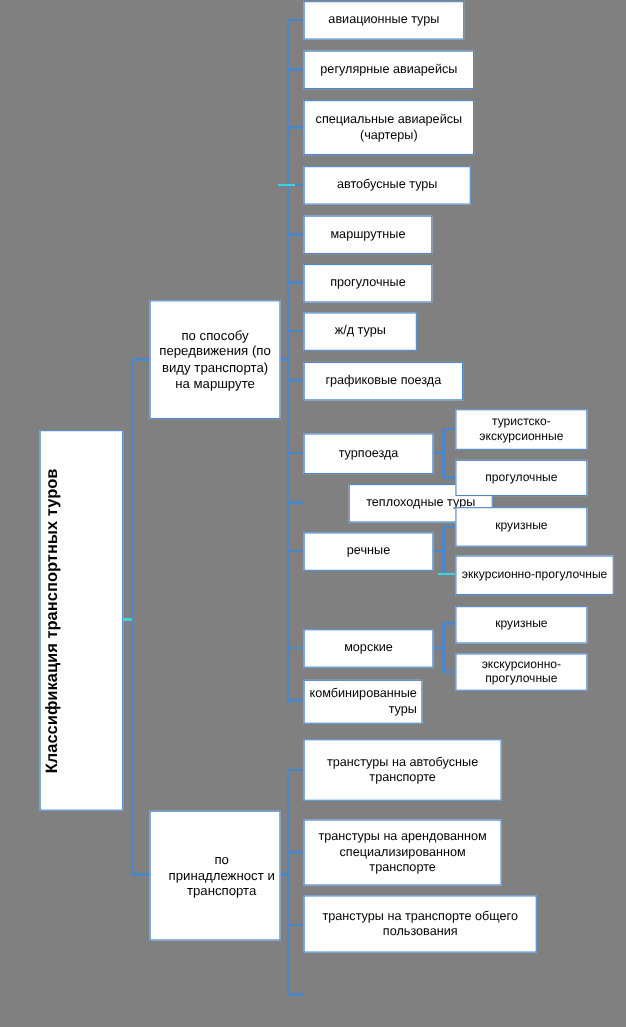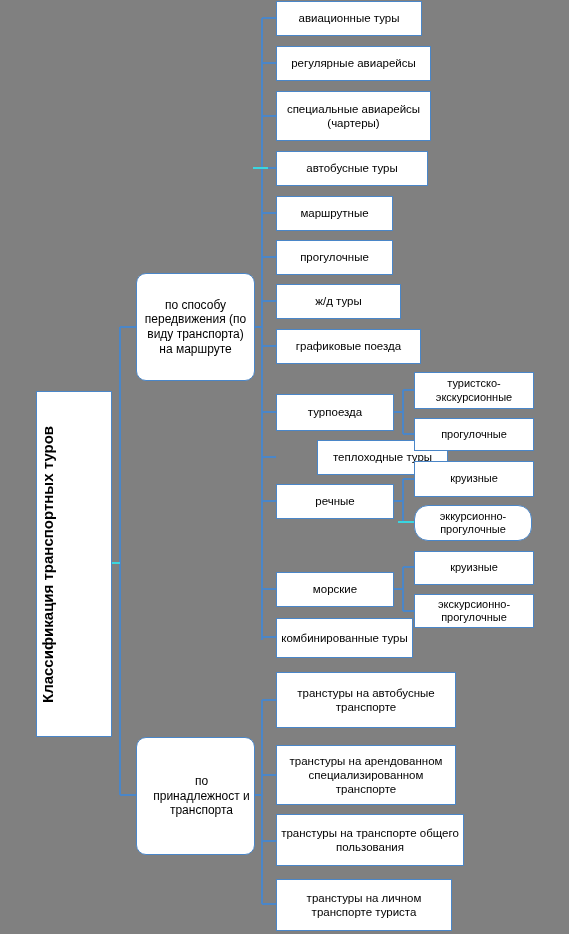--- a/index.html
+++ b/index.html
@@ -28,21 +28,21 @@
   .node span{display:block;width:100%;}
   .root{
     font-size:15px;
     font-weight:bold;
     writing-mode:vertical-rl;
     transform:rotate(180deg);
     line-height:1.25;
     padding:6px 2px;
   }
   .root span{writing-mode:vertical-rl;}
-  .lvl1{font-size:12px;border-radius:10px;}
+  .lvl1{font-size:12px;}
   .small{font-size:11px;}
 </style>
 </head>
 <body>
 
 <div id="stage">
 
   <svg class="wires" viewBox="0 0 569 934">
     <g stroke="#4a86c8" stroke-width="2.2" fill="none" shape-rendering="crispEdges">
 
@@ -126,21 +126,21 @@
   </div>
 
   <div class="node" style="left:276px;top:196px;width:117px;height:35px;">
     <span>маршрутные</span>
   </div>
 
   <div class="node" style="left:276px;top:240px;width:117px;height:35px;">
     <span>прогулочные</span>
   </div>
 
-  <div class="node" style="left:276px;top:284px;width:125px;height:35px;">
+  <div class="node" style="left:276px;top:284px;width:103px;height:35px;">
     <span>ж/д туры</span>
   </div>
 
   <div class="node" style="left:276px;top:329px;width:145px;height:35px;">
     <span>графиковые поезда</span>
   </div>
 
   <div class="node" style="left:276px;top:394px;width:118px;height:37px;">
     <span>турпоезда</span>
   </div>
@@ -150,57 +150,54 @@
   </div>
 
   <div class="node" style="left:276px;top:484px;width:118px;height:35px;">
     <span>речные</span>
   </div>
 
   <div class="node" style="left:276px;top:572px;width:118px;height:35px;">
     <span>морские</span>
   </div>
 
-  <div class="node" style="left:276px;top:618px;width:137px;height:40px;">
+  <div class="node" style="left:276px;top:618px;width:108px;height:40px;text-align:right;">
     <span>комбинированные туры</span>
   </div>
 
   <div class="node small" style="left:414px;top:372px;width:120px;height:37px;">
     <span>туристско-экскурсионные</span>
   </div>
 
   <div class="node small" style="left:414px;top:418px;width:120px;height:33px;">
     <span>прогулочные</span>
   </div>
 
   <div class="node small" style="left:414px;top:461px;width:120px;height:36px;">
     <span>круизные</span>
   </div>
 
-  <div class="node small" style="left:414px;top:505px;width:118px;height:36px;border-radius:14px;">
+  <div class="node small" style="left:414px;top:505px;width:144px;height:36px;">
     <span>эккурсионно-прогулочные</span>
   </div>
 
   <div class="node small" style="left:414px;top:551px;width:120px;height:34px;">
     <span>круизные</span>
   </div>
 
   <div class="node small" style="left:414px;top:594px;width:120px;height:34px;">
     <span>экскурсионно-прогулочные</span>
   </div>
 
   <div class="node" style="left:276px;top:672px;width:180px;height:56px;">
     <span>транстуры на автобусные транспорте</span>
   </div>
 
   <div class="node" style="left:276px;top:745px;width:180px;height:60px;">
     <span>транстуры на арендованном специализированном транспорте</span>
   </div>
 
-  <div class="node" style="left:276px;top:814px;width:188px;height:52px;">
+  <div class="node" style="left:276px;top:814px;width:212px;height:52px;">
     <span>транстуры на транспорте общего пользования</span>
   </div>
 
-  <div class="node" style="left:276px;top:879px;width:176px;height:52px;">
-    <span>транстуры на личном транспорте туриста</span>
-  </div>
 
 </div>
 
 </body></html>

